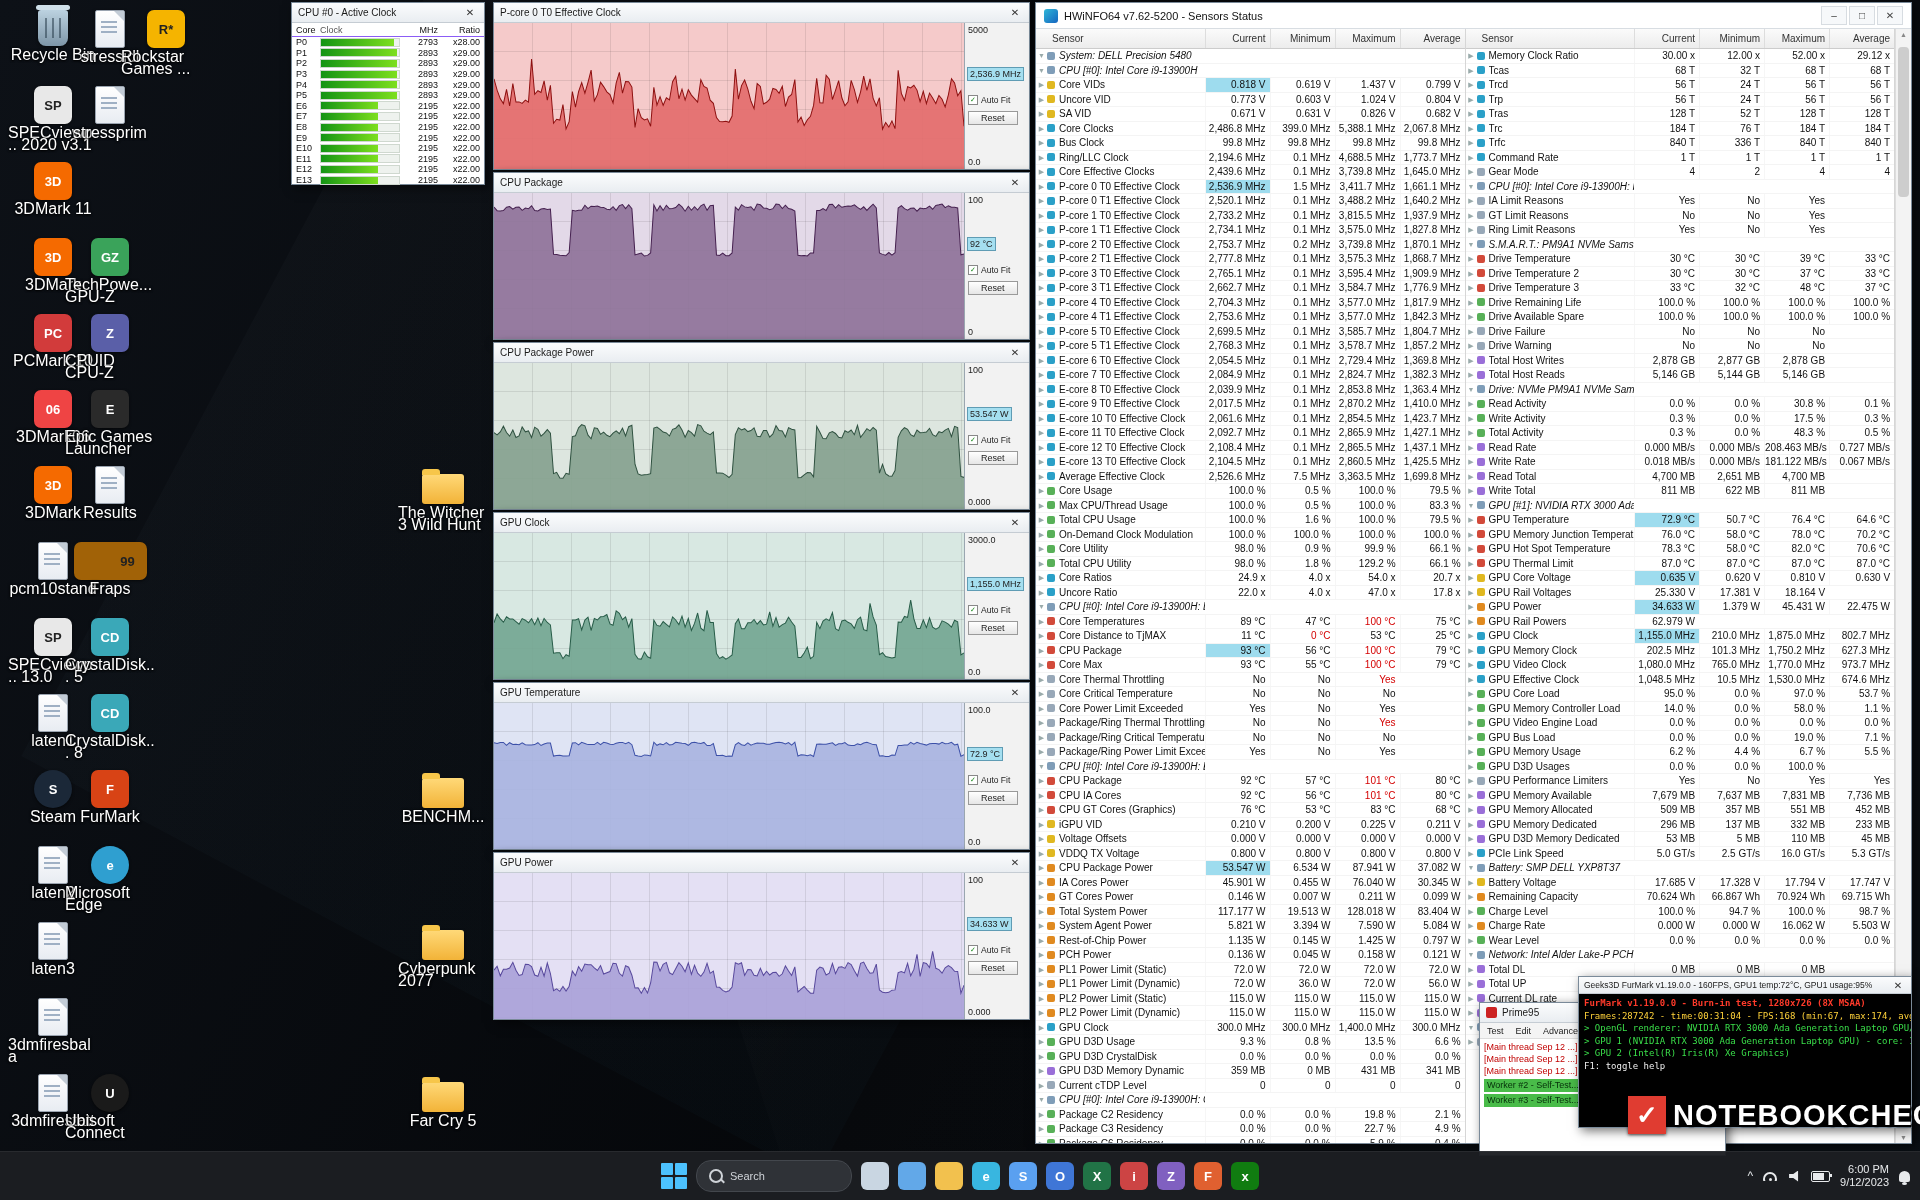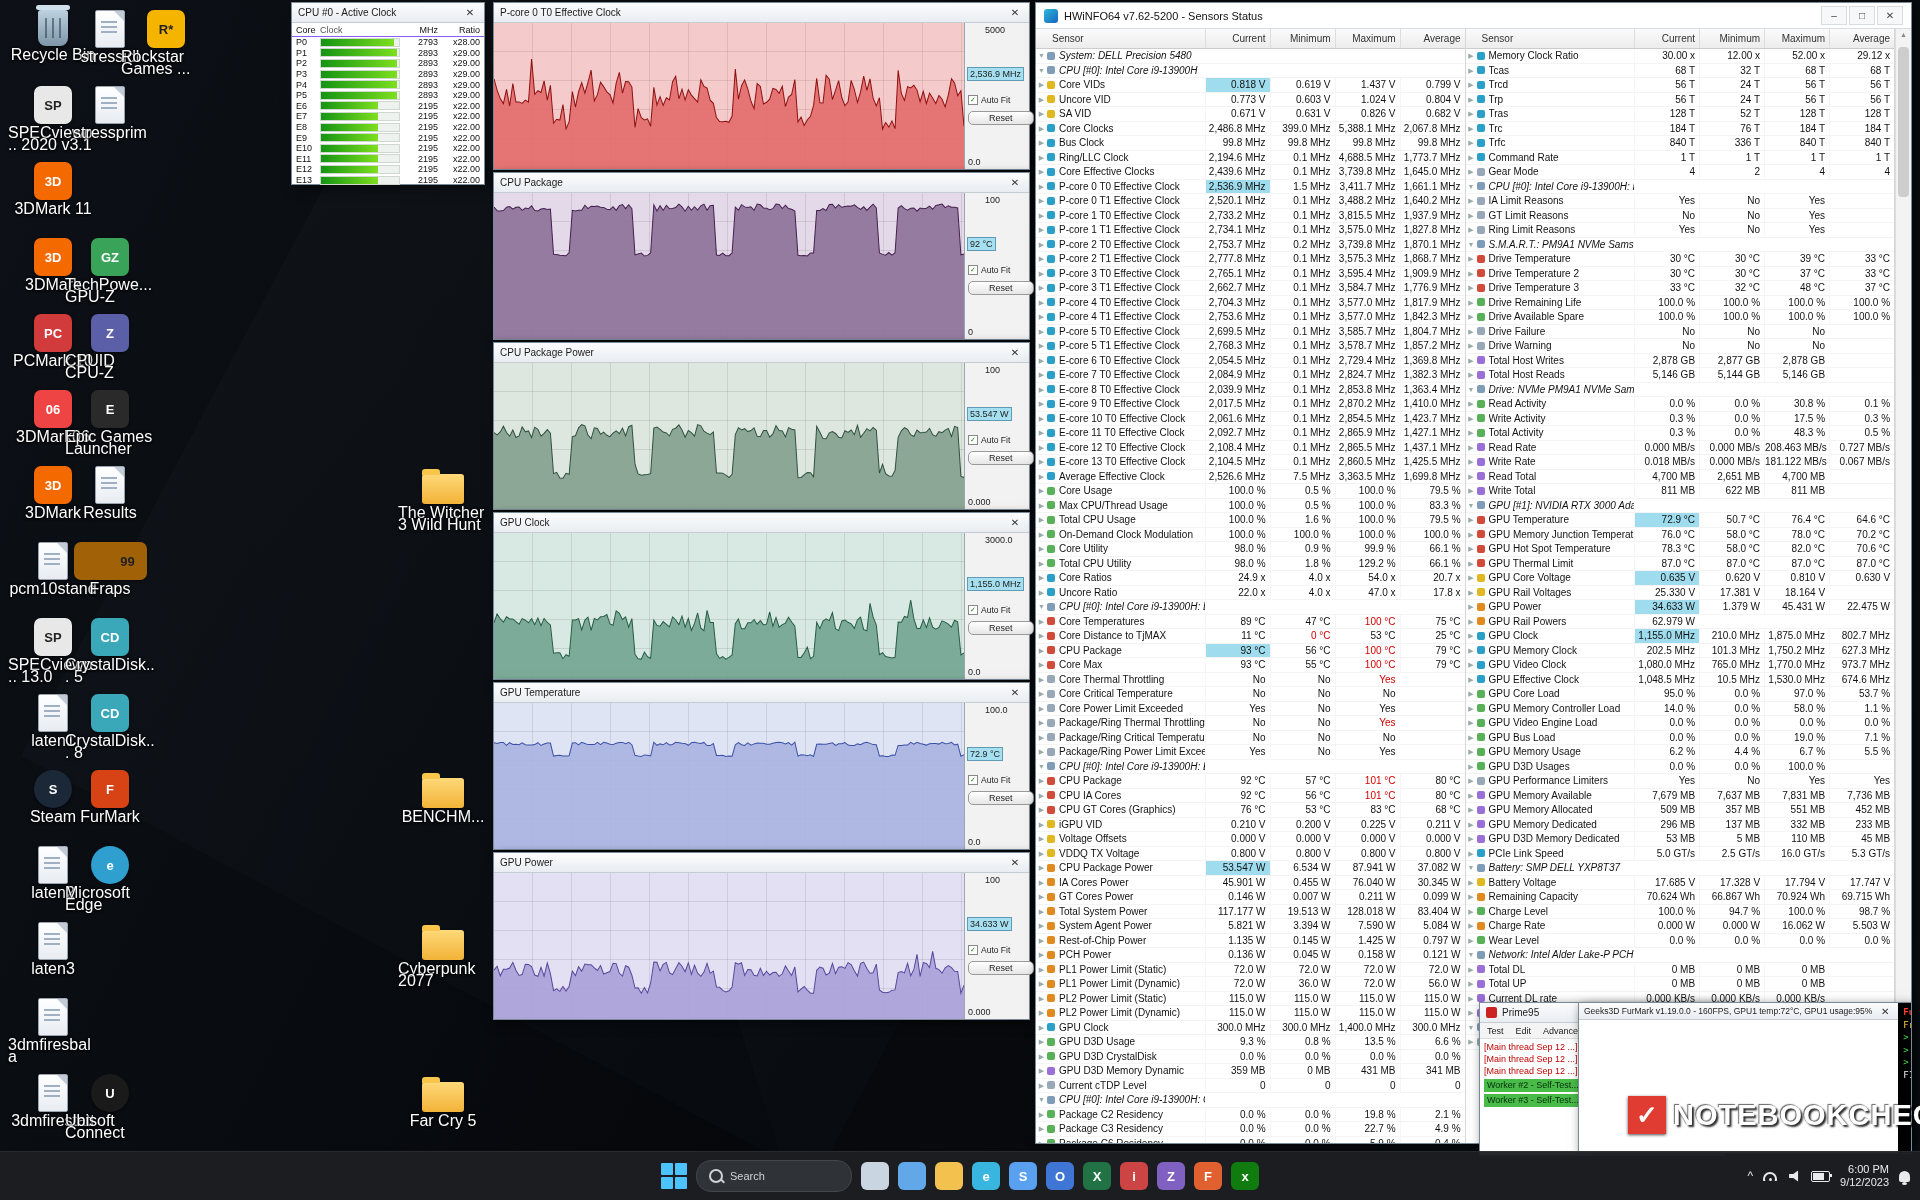--- a/index.html
+++ b/index.html
@@ -54,28 +54,28 @@
 
   
   .gwin{left:493px;width:535px;height:166px;z-index:2}
   .g-body{display:flex;height:146px}
   .g-plot{flex:1;position:relative;border-right:1px solid #9aa6b0;overflow:hidden;
      background-image:
        repeating-linear-gradient(to right,transparent 0 38px,rgba(0,0,0,0.09) 38px 39px),
        repeating-linear-gradient(to bottom,transparent 0 28px,rgba(0,0,0,0.09) 28px 29px)}
   .g-plot svg{position:absolute;inset:0;width:100%;height:100%}
   .g-rail{width:64px;background:#f2f2f2;position:relative;font-size:9px;color:#222;padding:2px 3px;box-sizing:border-box}
-  .g-top{position:absolute;top:2px;left:20px}
+  .g-top{position:absolute;top:2px;left:3px}
   .g-val{position:absolute;top:44px;left:2px;background:#a5dff0;border:1px solid #5f9cb4;padding:1px 2px;
          font-size:9px;white-space:nowrap;max-width:58px;overflow:hidden}
   .g-af{position:absolute;top:72px;left:3px;display:flex;align-items:center;gap:3px;font-size:8.5px}
   .g-cb{width:8px;height:8px;border:1px solid #888;background:#fff;display:flex;align-items:center;justify-content:center;
         font-size:7px;color:#1b8c1b;line-height:8px}
   .g-reset{position:absolute;top:88px;left:3px;border:1px solid #9a9a9a;background:linear-gradient(#fff,#e6e6e6);
-        font-size:9px;padding:1px 20px;border-radius:5px;cursor:pointer}
+        font-size:9px;padding:1px 12px;border-radius:0;cursor:pointer}
   .g-bottom{position:absolute;bottom:2px;left:3px}
 
   
   .hwin{left:1035px;top:2px;width:875px;height:1140px;z-index:3;display:flex;flex-direction:column}
   .hw-title{height:25px;background:#fff;border-bottom:1px solid #d8dde2;display:flex;align-items:center;
             gap:6px;padding:0 8px;font-size:11px;color:#111}
   .hw-appicon{width:14px;height:14px;border-radius:3px;background:linear-gradient(135deg,#2fb7d8,#1565c0)}
   .hw-btns{margin-left:auto;display:flex;gap:2px}
   .hw-btn{width:24px;height:17px;display:flex;align-items:center;justify-content:center;font-size:10px;color:#444;
           border:1px solid #d7dce1;background:#f6f8fa;cursor:pointer}
@@ -102,21 +102,21 @@
   
   .p95{left:1479px;top:1002px;width:245px;height:152px;z-index:5;display:flex;flex-direction:column}
   .p95-icon{width:11px;height:11px;background:#c22;border-radius:2px}
   .p95-menu{display:flex;gap:12px;height:15px;align-items:center;background:#f4f4f4;border-bottom:1px solid #ddd;
             font-size:9px;padding:0 7px;color:#222}
   .p95-body{flex:1;background:#fff;overflow:hidden;padding:2px 4px;font-size:9px}
   .p95-line{color:#c00000;white-space:nowrap;line-height:12px}
   .p95-worker{background:#49bb49;color:#06300a;line-height:13px;padding:0 3px;margin-top:2px;white-space:nowrap}
 
   
-  .fur{left:1578px;top:1002px;width:332px;height:150px;z-index:6;display:flex;flex-direction:row}
+  .fur{left:1578px;top:976px;width:332px;height:150px;z-index:6;display:flex;flex-direction:column}
   .fur-title{height:16px;font-size:8.5px;padding:0 5px}
   .fur-body{flex:1;background:#000;padding:3px 5px;font-family:"DejaVu Sans Mono",monospace;font-size:9px;
             line-height:12.5px;overflow:hidden}
   .fl-red{color:#ff3a2a;font-weight:bold}
   .fl-yellow{color:#ffd23a}
   .fl-green{color:#3adf4a}
   .fl-white{color:#eee}
   .fur-line{white-space:nowrap}
 
   

